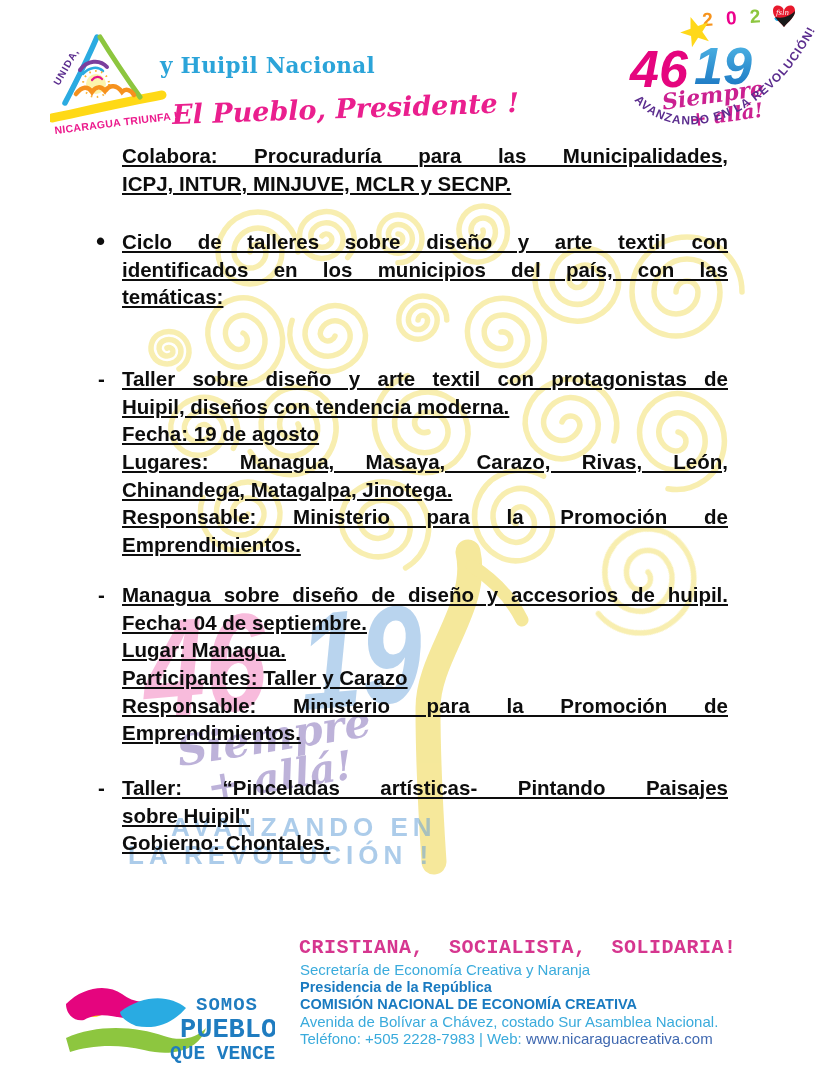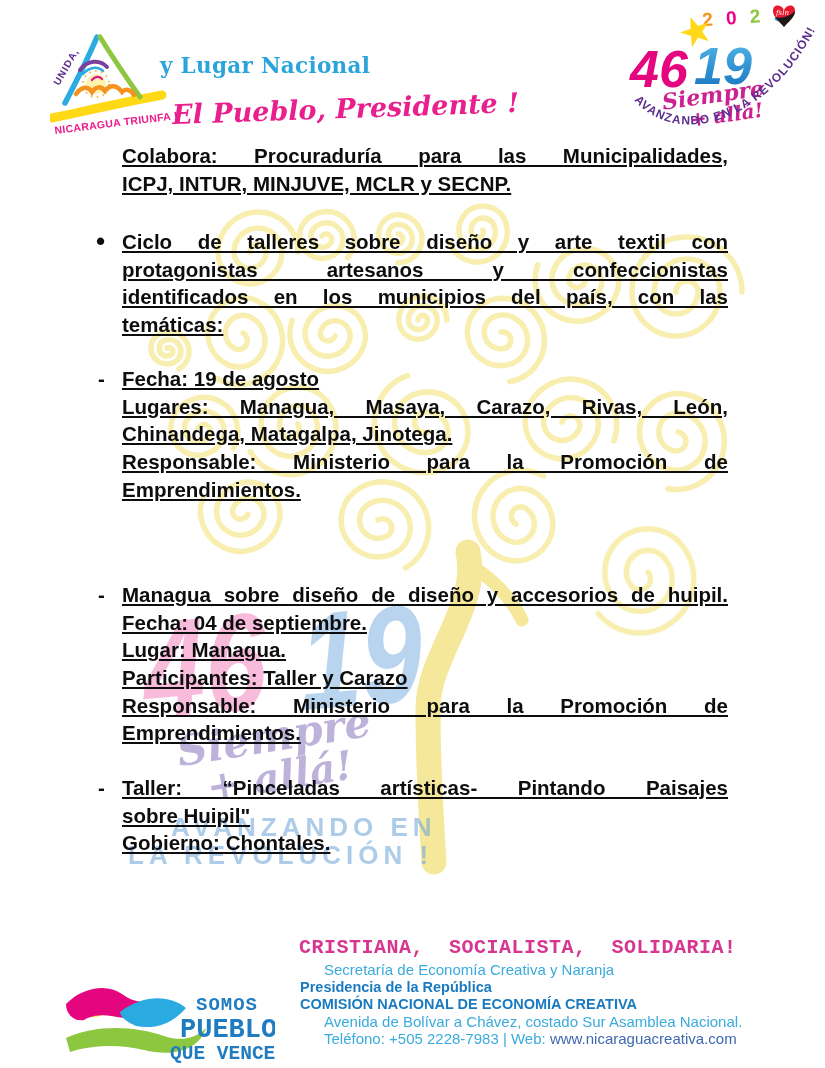--- a/index.html
+++ b/index.html
@@ -39,21 +39,21 @@
   .wm-alla{left:206px;top:752px;font-size:40px;}
   .wm-caps{color:rgba(103,162,216,.55);font-size:26px;letter-spacing:5px;}
   .wm-av1{left:171px;top:812px;}
   .wm-av2{left:128px;top:840px;}
 
   
   .motto{position:absolute;left:299px;top:936px;color:#d6368f;
          font-family:"Liberation Mono",monospace;font-weight:bold;font-size:20px;
          letter-spacing:.5px;white-space:pre;}
   .fline{position:absolute;left:300px;font-size:15px;white-space:pre;}
-  .fl-light{color:#3aabdc;margin-left:24px;}
+  .fl-light{color:#3aabdc;}
   .fl-bold{color:#1a7ac0;font-weight:bold;font-size:14.5px;}
   .f-sec{top:961px;} .f-pres{top:979px;} .f-com{top:996px;}
   .f-ave{top:1013px;} .f-tel{top:1030px;}
   .weblink{color:#3f68b0;cursor:pointer;}
 </style>
 </head>
 <body>
 
 <div class="page">
 
@@ -108,21 +108,21 @@
       <path d="M33,46 C39,39 48,38 53,43" stroke="#29abe1" stroke-width="2.5" fill="none" stroke-linecap="round"></path>
       <circle cx="46" cy="56" r="10" fill="#fcf4ad"></circle>
       <circle cx="46" cy="56" r="13" fill="none" stroke="#f9b233" stroke-width="2" stroke-dasharray="1.5,4.5"></circle>
       <path d="M42,52 C45,48 50,48 52,51" stroke="#e5148c" stroke-width="2.2" fill="none" stroke-linecap="round"></path>
       <path d="M26,66 C32,58 38,58 42,64 C46,58 51,58 55,63 C60,56 67,57 72,64 C76,60 81,62 84,67" stroke="#f6921e" stroke-width="4.5" fill="none" stroke-linecap="round"></path>
       <text transform="translate(9,58) rotate(-60)" font-size="10" font-weight="bold" fill="#5b2d8e" letter-spacing="1">UNIDA,</text>
       <text transform="translate(5,106) rotate(-7)" font-size="10.5" font-weight="bold" fill="#ec1a8d" letter-spacing=".3">NICARAGUA TRIUNFA !</text>
     </svg>
 
     <div class="gov-title">
-      <div>y Lugar Nacional</div>
+      <div>y Huipil Nacional</div>
     </div>
     <div class="script-slogan">El Pueblo, Presidente !</div>
 
     <svg style="position:absolute;left:618px;top:2px;" width="207" height="142" viewBox="0 0 207 142">
       <defs>
         <linearGradient id="g19" x1="0" y1="0" x2="0" y2="1">
           <stop offset="0" stop-color="#54bbe8"></stop>
             <stop offset="1" stop-color="#146fbe"></stop>
         </linearGradient>
         <path id="arcp" d="M16,98 C60,148 150,120 197,28" fill="none"></path>
@@ -152,27 +152,28 @@
   </div>
 
   <div class="content tblock" style="top:142px;">
     <div class="bline fill">Colabora: Procuraduría para las Municipalidades,</div>
     <div class="bline">ICPJ, INTUR, MINJUVE, MCLR y SECNP.</div>
   </div>
 
   <div class="content tblock" style="top:228px;">
     <span class="marker bullet">•</span>
     <div class="bline fill">Ciclo de talleres sobre diseño y arte textil con</div>
-    <div class="bline fill">protagonistas artesanos y confeccionistas</div>
     <div class="bline fill">identificados en los municipios del país, con las</div>
     <div class="bline">temáticas:</div>
   </div>
 
   <div class="content tblock" style="top:365px;">
     <span class="marker">-</span>
+    <div class="bline fill">Taller sobre diseño y arte textil con protagonistas de</div>
+    <div class="bline">Huipil, diseños con tendencia moderna.</div>
     <div class="bline">Fecha: 19 de agosto</div>
     <div class="bline fill">Lugares: Managua, Masaya, Carazo, Rivas, León,</div>
     <div class="bline">Chinandega, Matagalpa, Jinotega.</div>
     <div class="bline fill">Responsable: Ministerio para la Promoción de</div>
     <div class="bline">Emprendimientos.</div>
   </div>
 
   <div class="content tblock" style="top:581px;">
     <span class="marker">-</span>
     <div class="bline fill">Managua sobre diseño de diseño y accesorios de huipil.</div>

